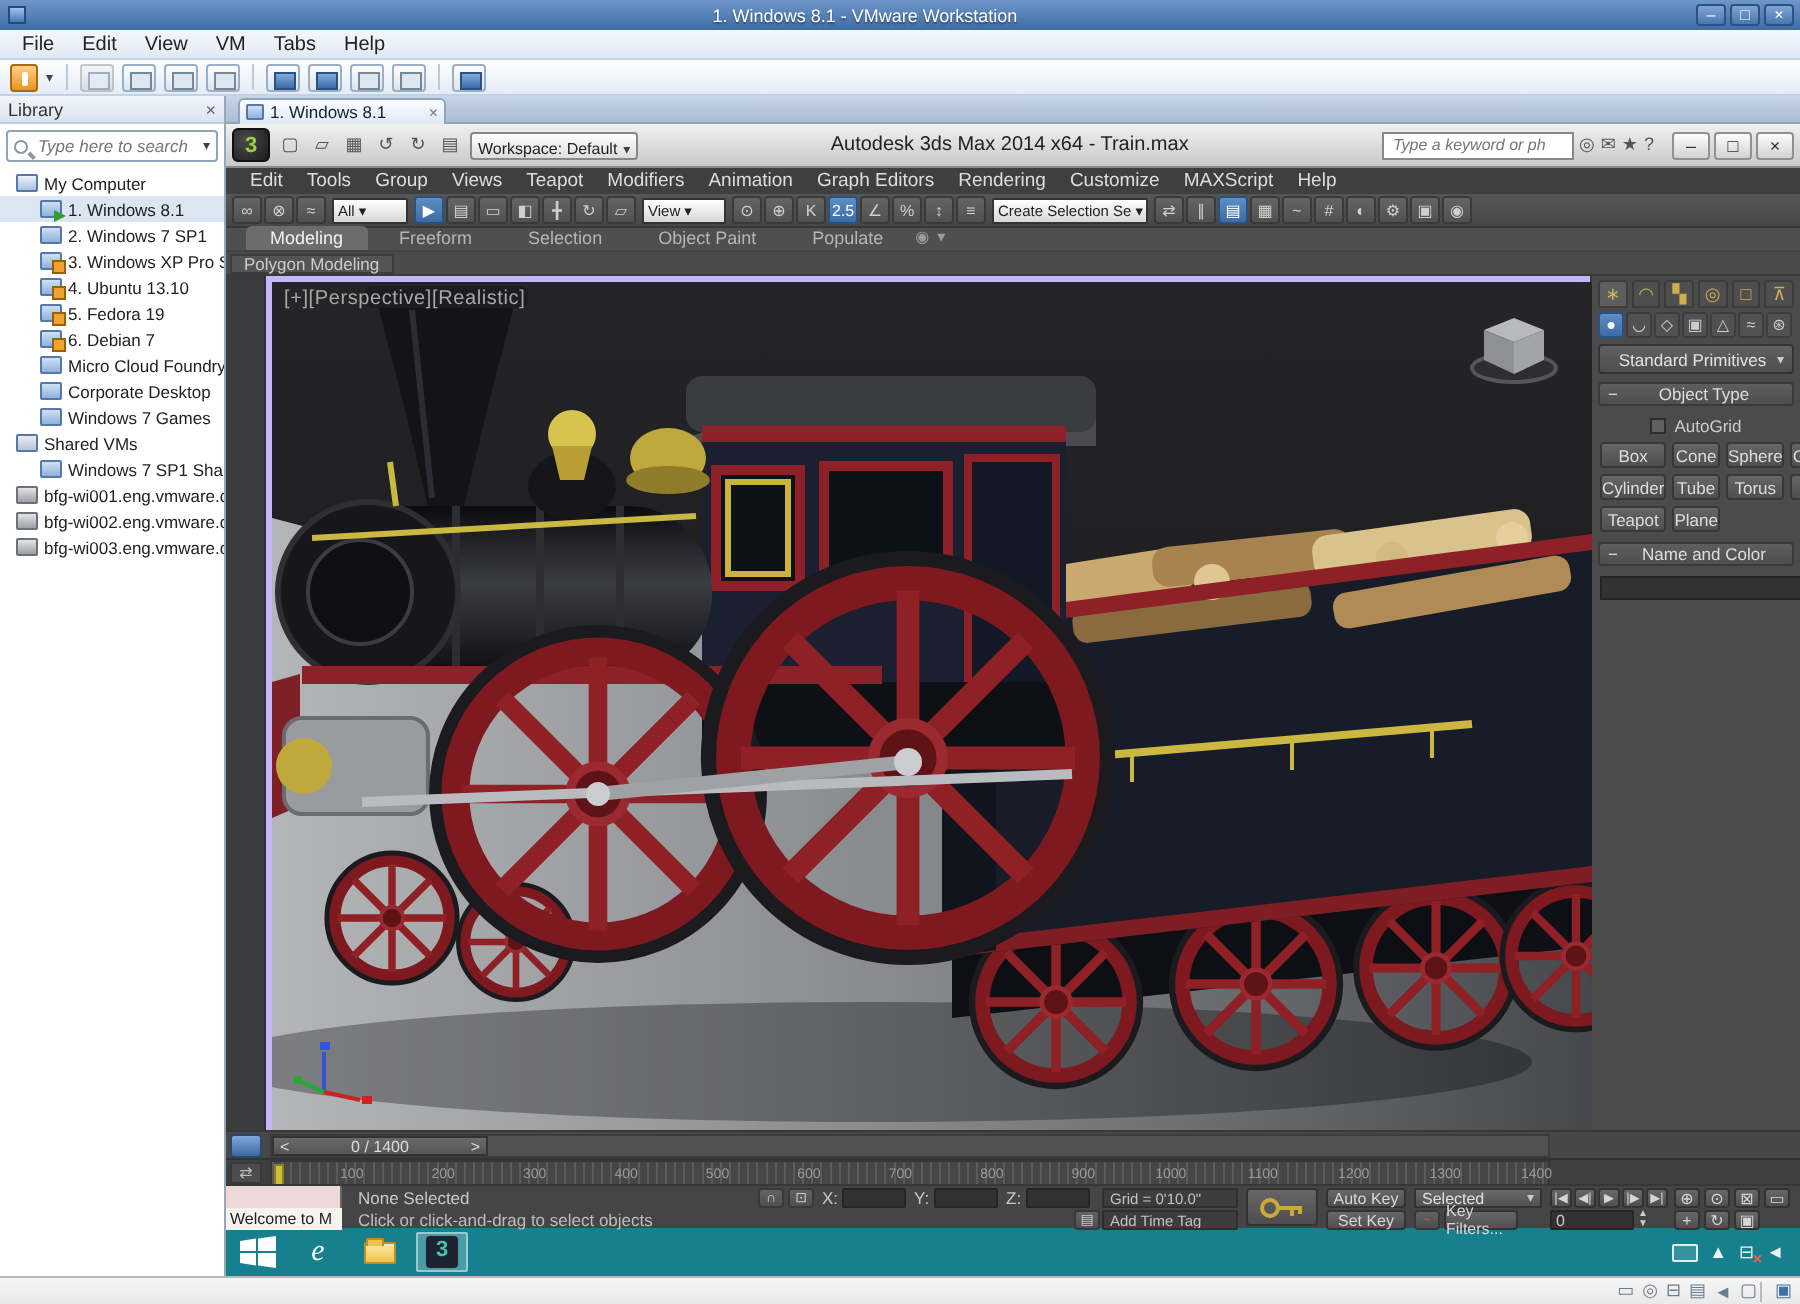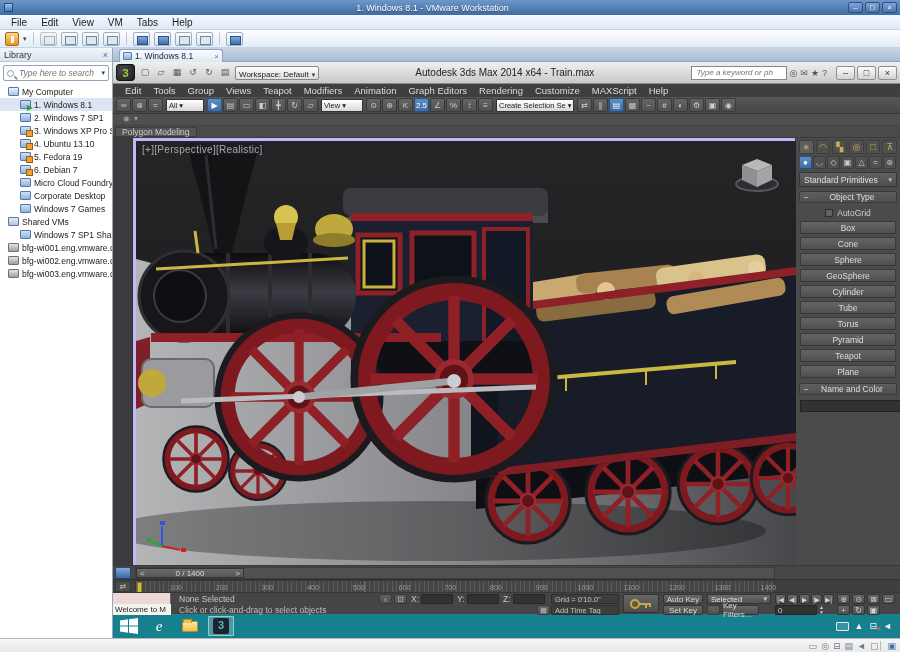--- a/index.html
+++ b/index.html
@@ -114,27 +114,27 @@
   .cmdpanel{width:105px;background:#4b4b4b;border-left:1px solid #3a3a3a;font-size:9px;color:#ddd;flex:none;padding:2px 3px;}
   .cp-tabs{display:flex;gap:2px;margin-bottom:2px;}
   .cp-tabs span{width:15px;height:14px;background:#4f4f4f;border:1px solid #3d3d3d;text-align:center;line-height:13px;
     font-size:9px;color:#cfae52;border-radius:2px 2px 0 0;}
   .cp-tabs span.active{background:#5e5e5e;color:#ffd town;}
   .cp-sub{display:flex;gap:1px;margin-bottom:3px;}
   .cp-sub span{width:13px;height:13px;background:#515151;border:1px solid #3d3d3d;text-align:center;line-height:12px;font-size:8px;color:#ccc;border-radius:2px;}
   .cp-sub span.on{background:linear-gradient(#5d8fc4,#3b6ca3);color:#fff;border-color:#2a5182;}
   .cp-dd{height:15px;background:linear-gradient(#616161,#4e4e4e);border:1px solid #353535;border-radius:2px;
     display:flex;align-items:center;padding:0 4px;font-size:8.5px;color:#e2e2e2;margin-bottom:4px;}
-  .cp-dd .grow{flex:1;}
+  .cp-dd .grow{flex:1;text-align:center;}
   .rollout{height:12px;background:linear-gradient(#5e5e5e,#4f4f4f);border:1px solid #3a3a3a;border-radius:2px;
     display:flex;align-items:center;font-size:8.5px;color:#ddd;padding:0 4px;gap:3px;margin:3px 0;}
   .rollout .grow{flex:1;text-align:center;}
   .agrow{display:flex;align-items:center;justify-content:center;gap:4px;height:13px;font-size:8.5px;color:#ccc;}
   .cbx{width:8px;height:8px;border:1px solid #2e2e2e;background:#616161;}
-  .otgrid{display:grid;grid-template-columns:1fr;gap:3px 3px;padding:2px 1px;}
+  .otgrid{display:grid;grid-template-columns:1fr 1fr 1fr 1fr;gap:3px 3px;padding:2px 1px;}
   .otbtn{height:13px;background:linear-gradient(#656565,#4f4f4f);border:1px solid #383838;border-radius:2px;
     font-size:8.5px;color:#ddd;display:flex;align-items:center;justify-content:center;}
   .ncrow{display:flex;gap:3px;align-items:center;padding:2px 1px;}
   .ncinput{flex:1;height:12px;background:#323232;border:1px solid #242424;}
 
   
   .timeslider{height:14px;background:#474747;border-top:1px solid #383838;position:relative;flex:none;}
   .vltab{position:absolute;left:2px;top:1px;width:16px;height:12px;border-radius:2px;
     background:linear-gradient(#7fa9dd,#3c68a0);border:1px solid #27476e;}
   .ts-track{position:absolute;left:22px;top:1px;width:640px;height:12px;background:#515151;border:1px solid #3c3c3c;}
@@ -431,20 +431,28 @@
             <span class="mxi">~</span>
             <span class="mxi">#</span>
             <span class="mxi">◐</span>
             <span class="mxi">⚙</span>
             <span class="mxi">▣</span>
             <span class="mxi">◉</span>
           </span>
       </div>
 
       <div class="ribbon-tabs">
+        <span style="display:flex;gap:4px">
+
+        <span class="rtab active">Modeling</span>
+            <span class="rtab">Freeform</span>
+            <span class="rtab">Selection</span>
+            <span class="rtab">Object Paint</span>
+            <span class="rtab">Populate</span>
+          </span>
         <span class="rcfg">◉</span>
         <span class="rcfg">▾</span>
       </div>
       <div class="ribbon-panel">
         <span class="rpanelbtn">Polygon Modeling</span>
       </div>
 
       <div class="workarea">
         <div class="leftstrip"></div>
 

